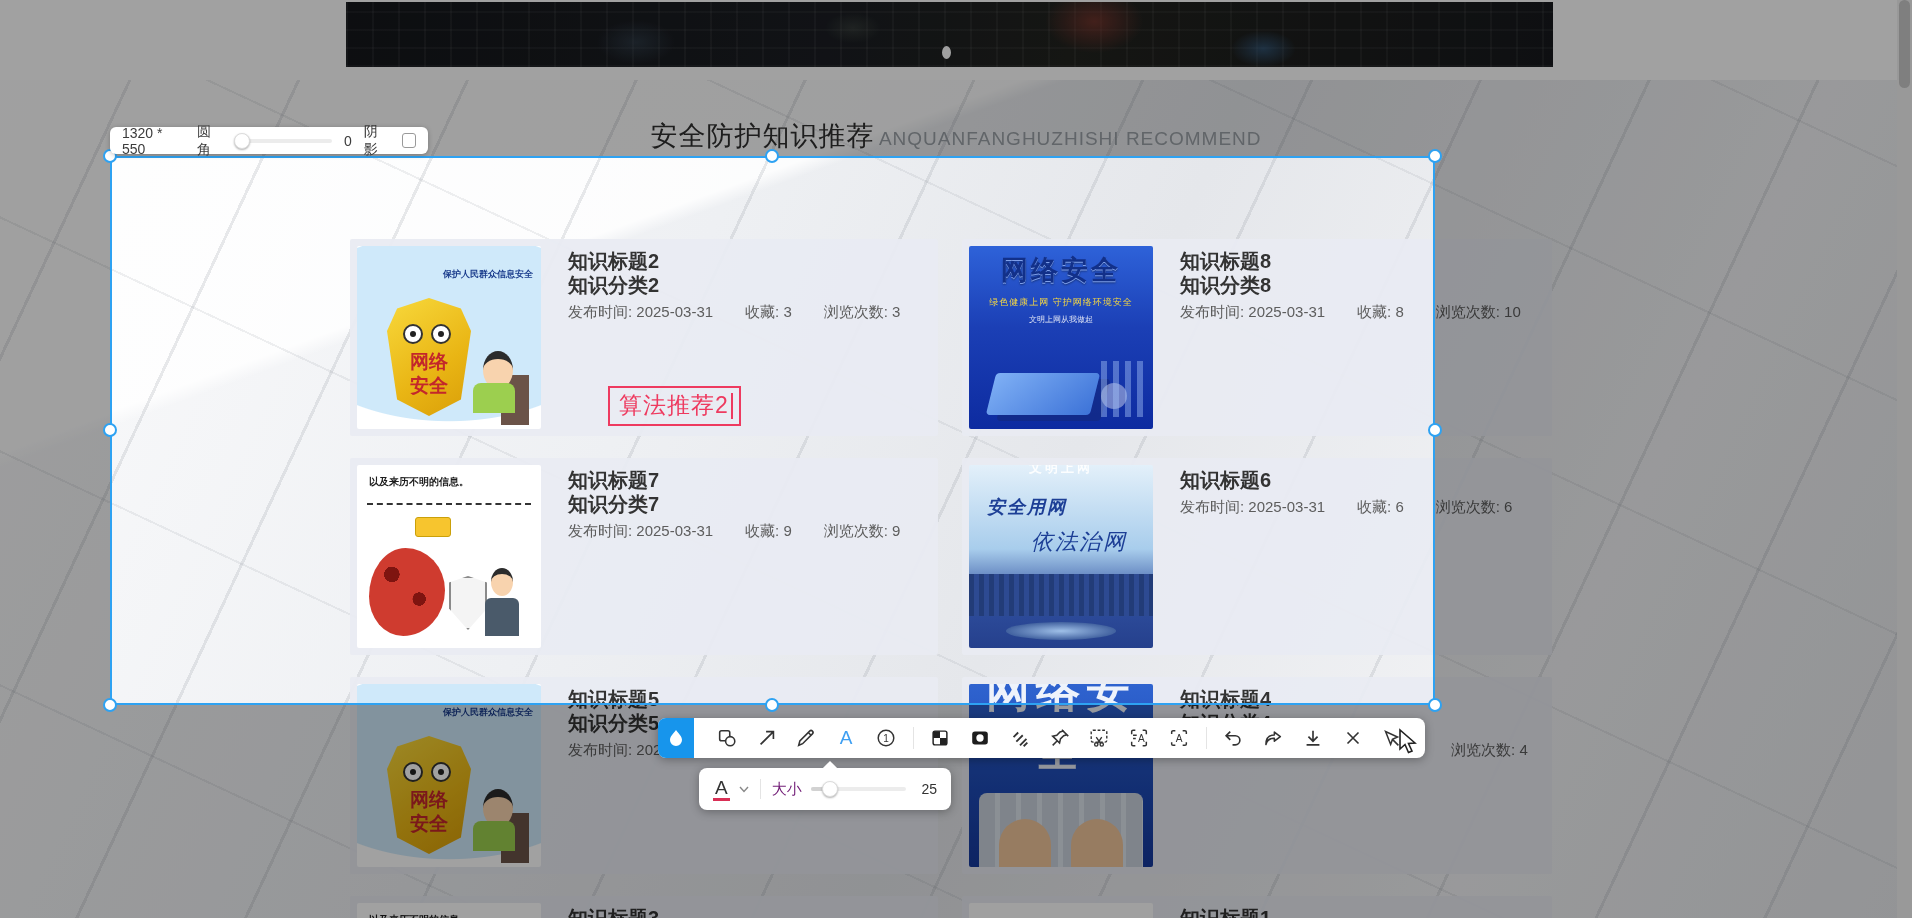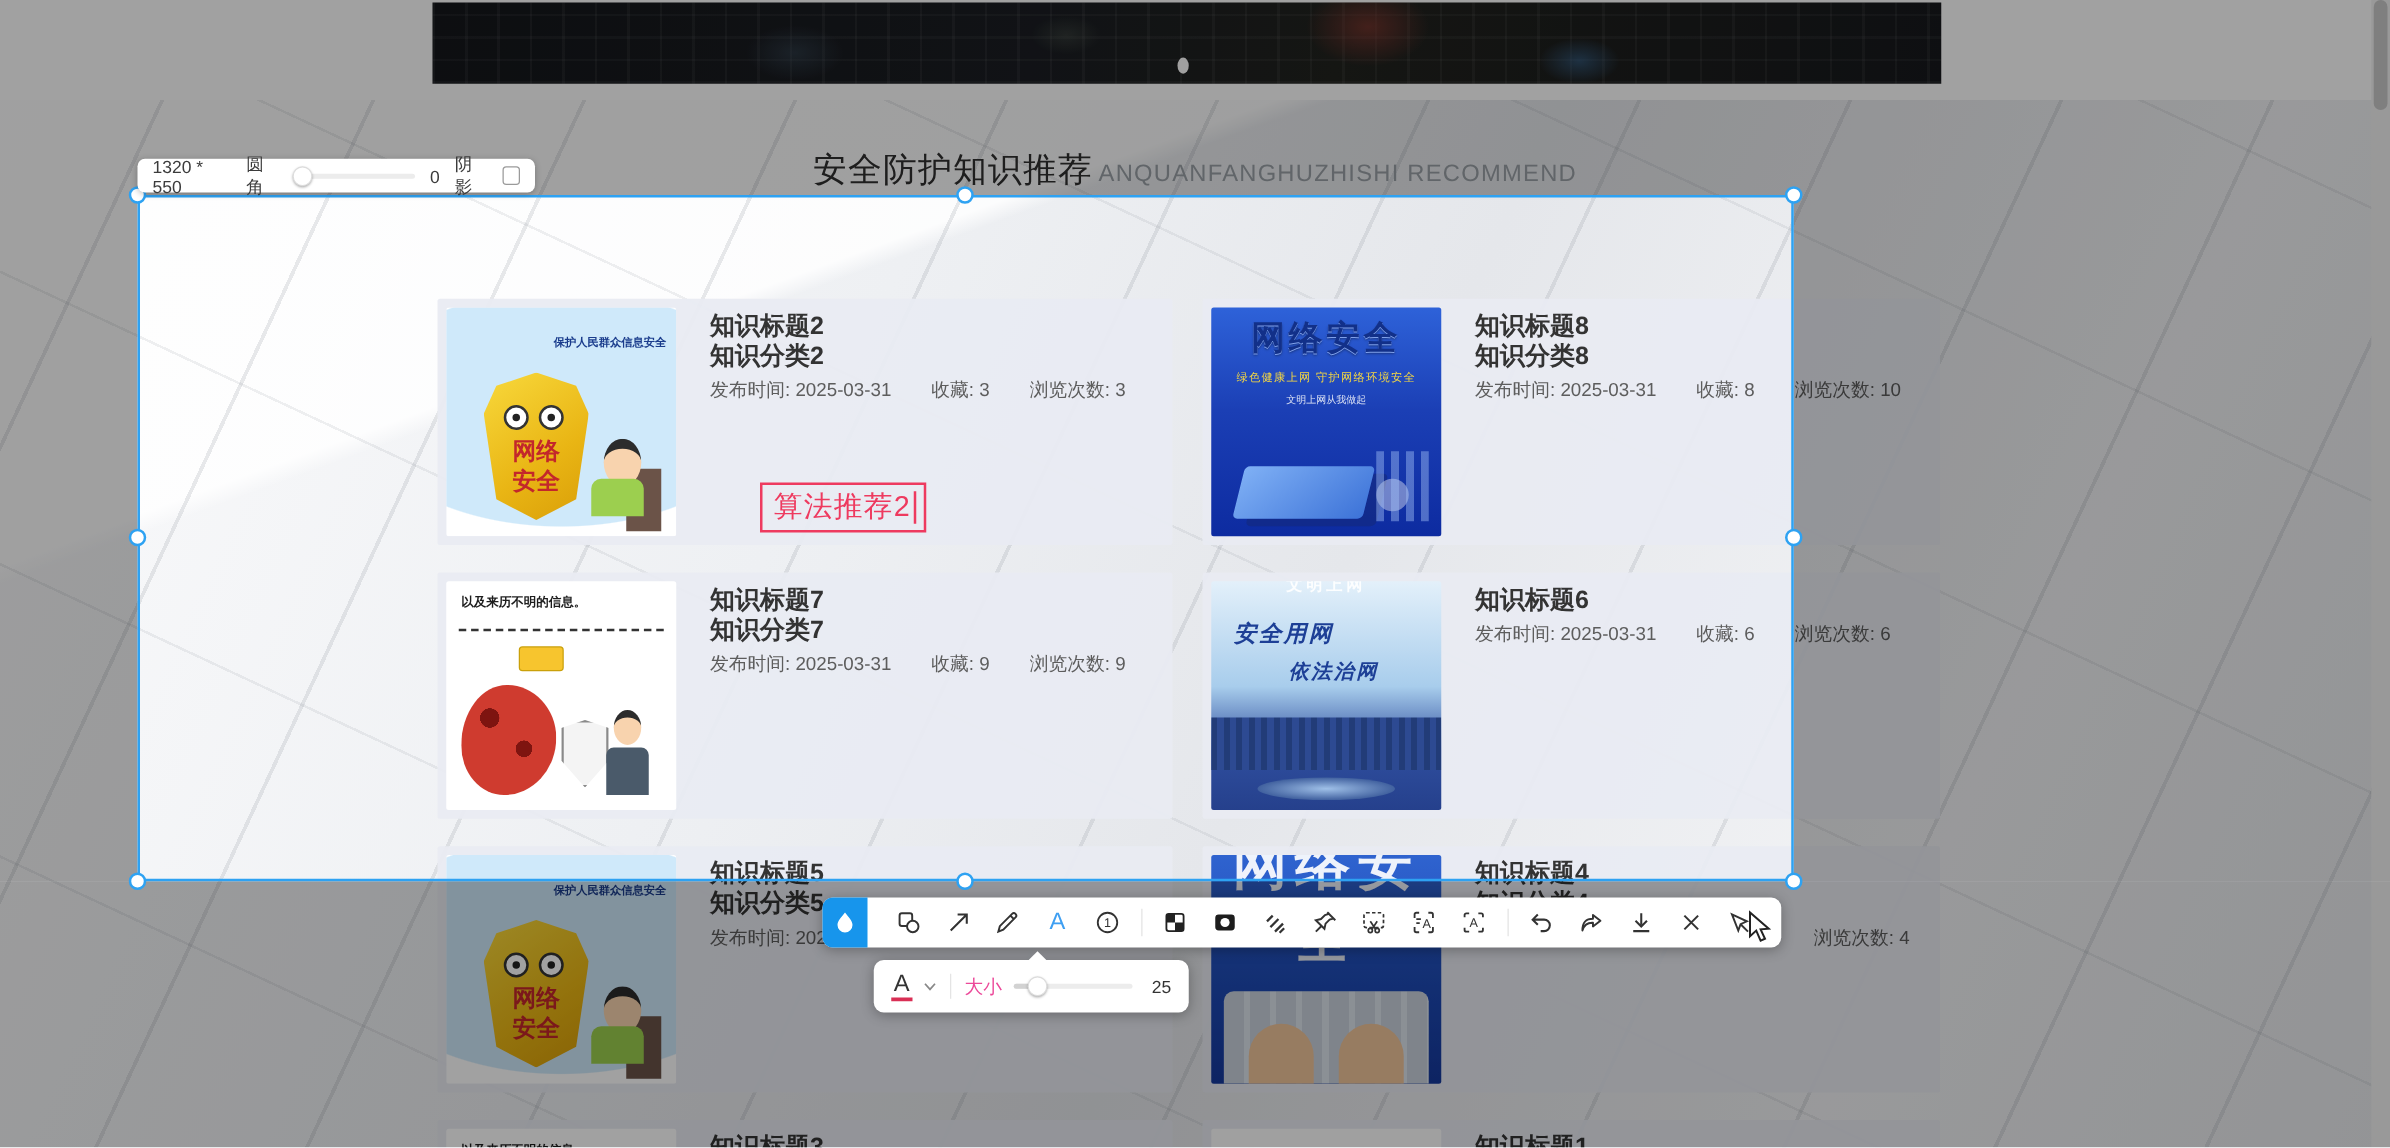--- a/index.html
+++ b/index.html
@@ -79,21 +79,21 @@
   .cy-sub{margin-top:8px;font-size:9px;color:#f5d742;letter-spacing:1px;}
   .cy-note{margin-top:5px;font-size:8px;color:rgba(255,255,255,.85);}
   .cy-laptop{position:absolute;left:22px;bottom:14px;width:104px;height:42px;background:linear-gradient(135deg,#7fb0f5,#3d73d8);transform:skewX(-14deg);border-radius:4px;box-shadow:12px 6px 0 rgba(20,40,120,.55);}
   .cy-dot{position:absolute;right:26px;bottom:20px;width:26px;height:26px;border-radius:50%;background:rgba(255,255,255,.4);}
   .cy-bars{position:absolute;right:10px;bottom:12px;width:42px;height:56px;background:repeating-linear-gradient(90deg,rgba(160,190,245,.45) 0 6px,transparent 6px 12px);}
 
   
   .img-law{background:linear-gradient(180deg,#e3f0fa 0%,#a8cdec 46%,#2f4e9e 74%,#25408c 100%);position:relative;}
   .lw-top{position:absolute;top:-6px;left:0;width:100%;text-align:center;font-size:13px;font-weight:bold;color:rgba(255,255,255,.9);letter-spacing:3px;}
   .lw-l1{position:absolute;left:18px;top:30px;font-size:18px;font-weight:bold;font-style:italic;color:#1d3f96;letter-spacing:2px;}
-  .lw-l2{position:absolute;left:62px;top:62px;font-size:16px;font-weight:bold;font-style:italic;color:#1d3f96;letter-spacing:2px;}
+  .lw-l2{position:absolute;left:62px;top:62px;font-size:22px;font-weight:normal;font-style:italic;color:#1d3f96;letter-spacing:2px;}
   .lw-crowd{position:absolute;left:0;bottom:32px;width:100%;height:42px;background:repeating-linear-gradient(90deg,#223c78 0 5px,#2d4a92 5px 10px);}
   .lw-stage{position:absolute;left:20%;bottom:8px;width:60%;height:18px;border-radius:50%;background:radial-gradient(closest-side,#9fc0e8,#41619f);}
 
   
   .img-kbd{background:linear-gradient(180deg,#2f63cf,#1d49b4 60%,#16399c);position:relative;}
   .kb-glyphs{position:absolute;top:-22px;left:0;width:100%;text-align:center;font-size:44px;font-weight:bold;color:rgba(255,255,255,.92);letter-spacing:6px;}
   .kb-board{position:absolute;left:10px;right:10px;bottom:0;height:74px;border-radius:8px 8px 0 0;background:
     repeating-linear-gradient(90deg,#c9d2dd 0 16px,#dde4ec 16px 21px),
     repeating-linear-gradient(0deg,#c9d2dd 0 10px,#dde4ec 10px 15px),#dde4ec;}
   .kb-hand{position:absolute;bottom:0;width:52px;height:48px;border-radius:26px 26px 0 0;background:#f0c49a;}
@@ -138,21 +138,21 @@
   .tool svg{display:block;}
   .tsep{width:1px;height:22px;background:#e4e4e4;}
   .tA{font-size:19px;color:#3e9ff2;font-weight:normal;}
 
   
   .popup{position:absolute;left:699px;top:768px;width:252px;height:42px;background:#fff;border-radius:8px;
     box-shadow:0 2px 10px rgba(0,0,0,.3);display:flex;align-items:center;padding:0 14px;gap:9px;z-index:30;box-sizing:border-box;}
   .popup::before{content:"";position:absolute;left:126px;top:-5px;width:10px;height:10px;background:#fff;transform:rotate(45deg);}
   .fontA{font-size:19px;color:#333;border-bottom:3px solid #d92f55;line-height:21px;padding:0 2px;}
   .psep{width:1px;height:20px;background:#e4e4e4;margin:0 2px;}
-  .plabel{font-size:15px;color:#ec4899;}
+  .plabel{font-size:15px;color:#701a75;}
   .popup .slider{width:95px;}
   .pval{font-size:14px;color:#333;margin-left:auto;}
 
   
   .cursor{position:absolute;left:1394px;top:728px;z-index:50;}
 </style>
 </head>
 <body>
 
 <div id="screen">

